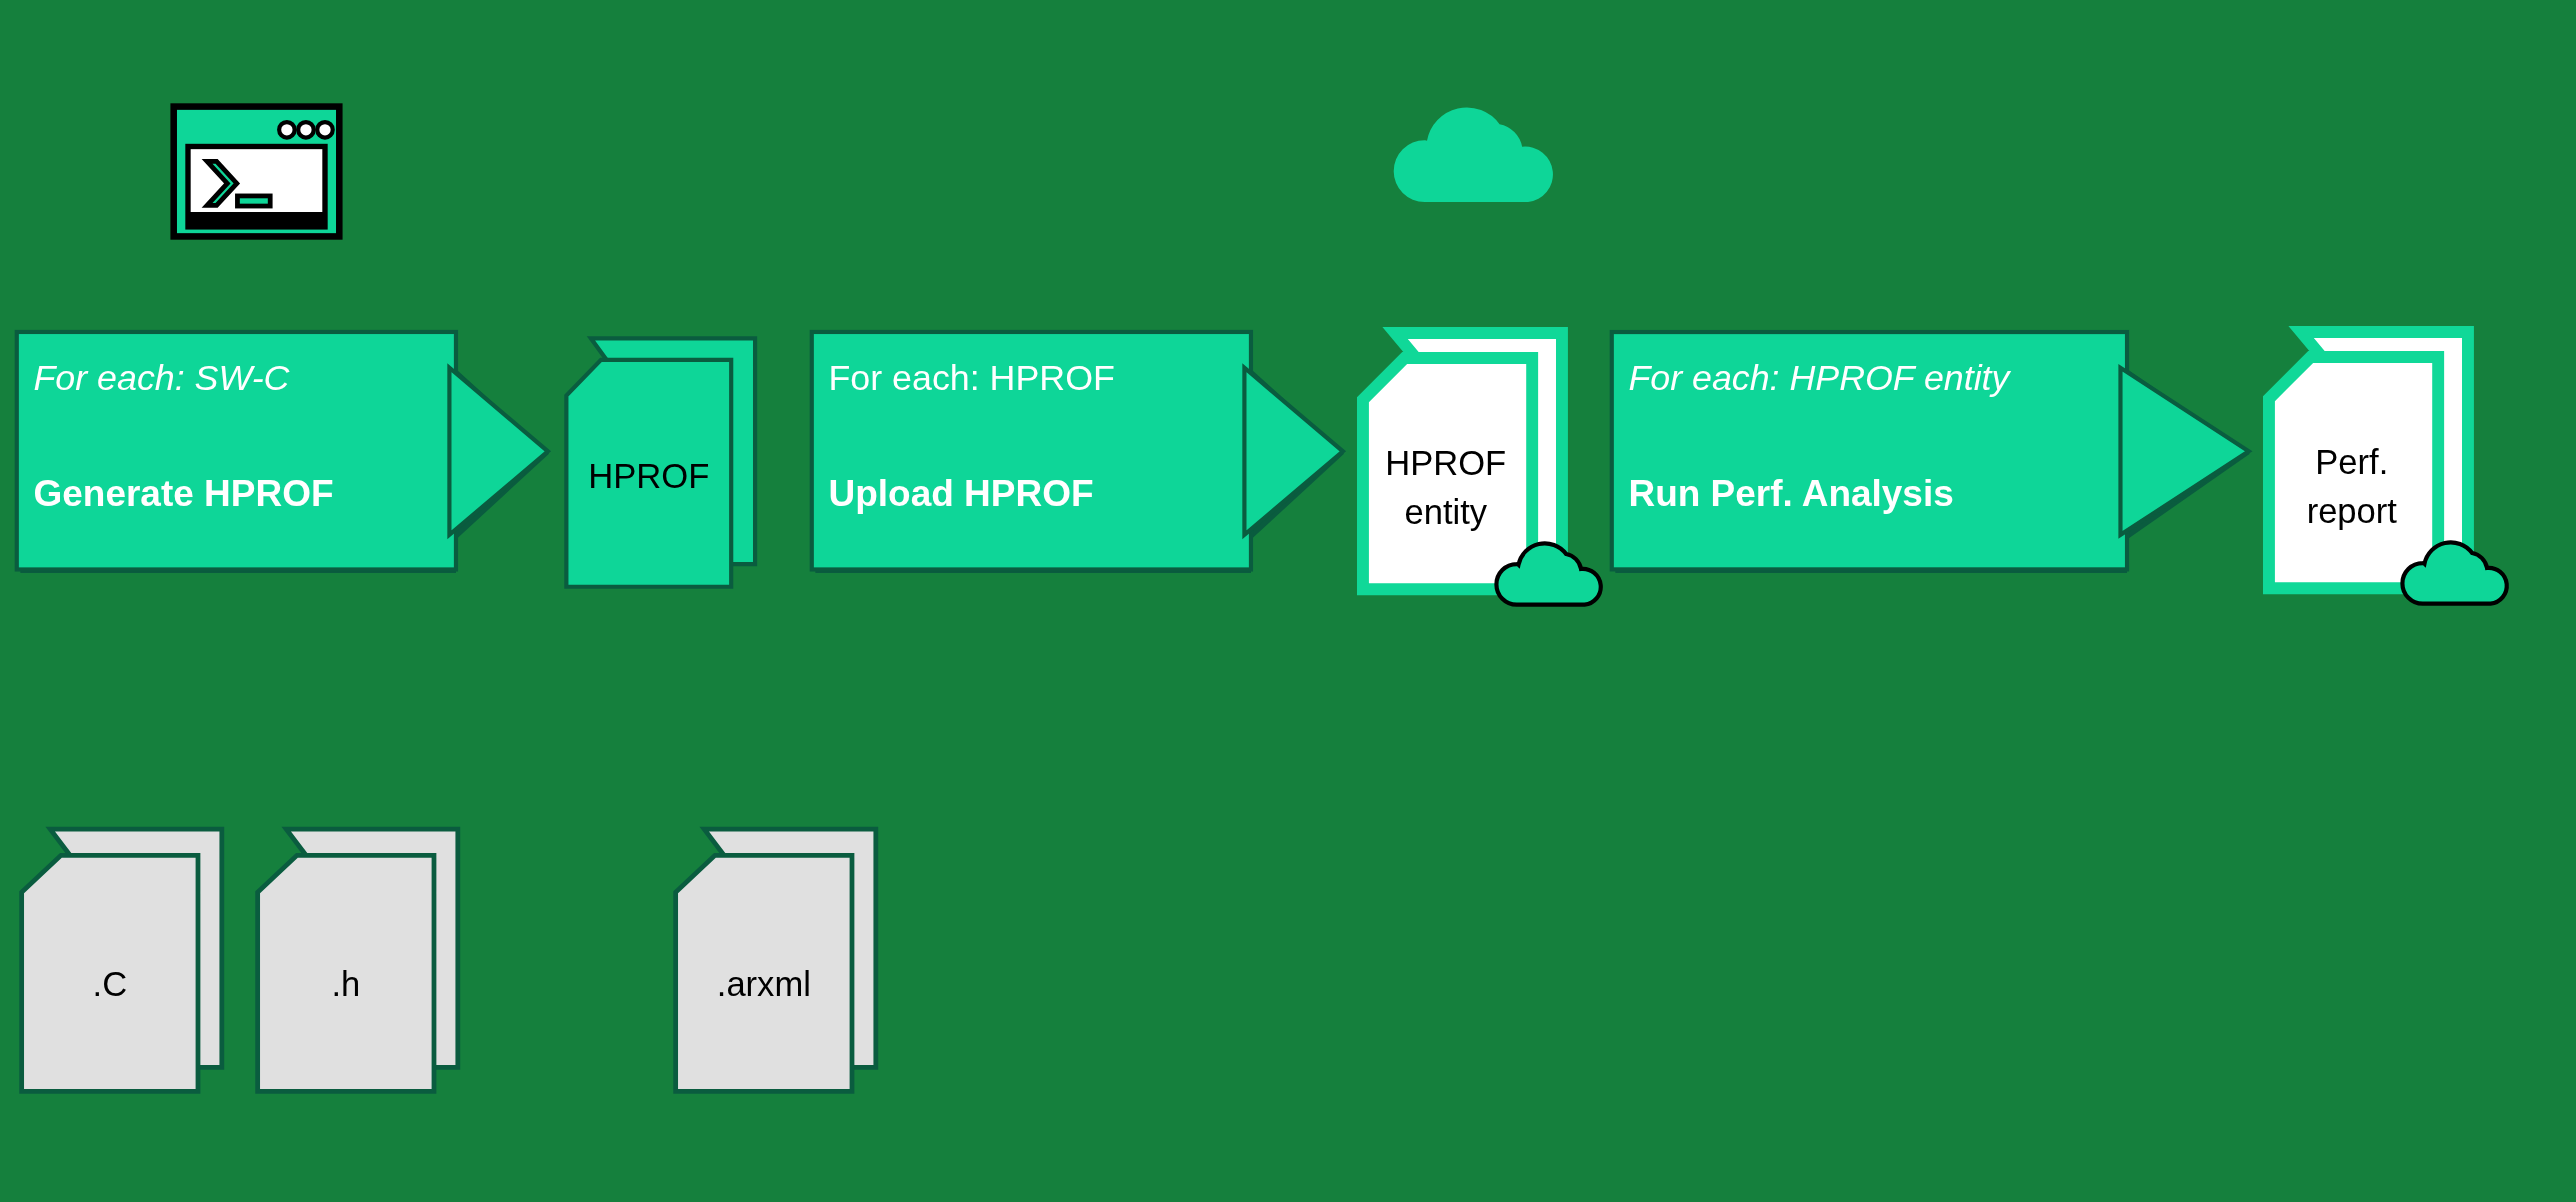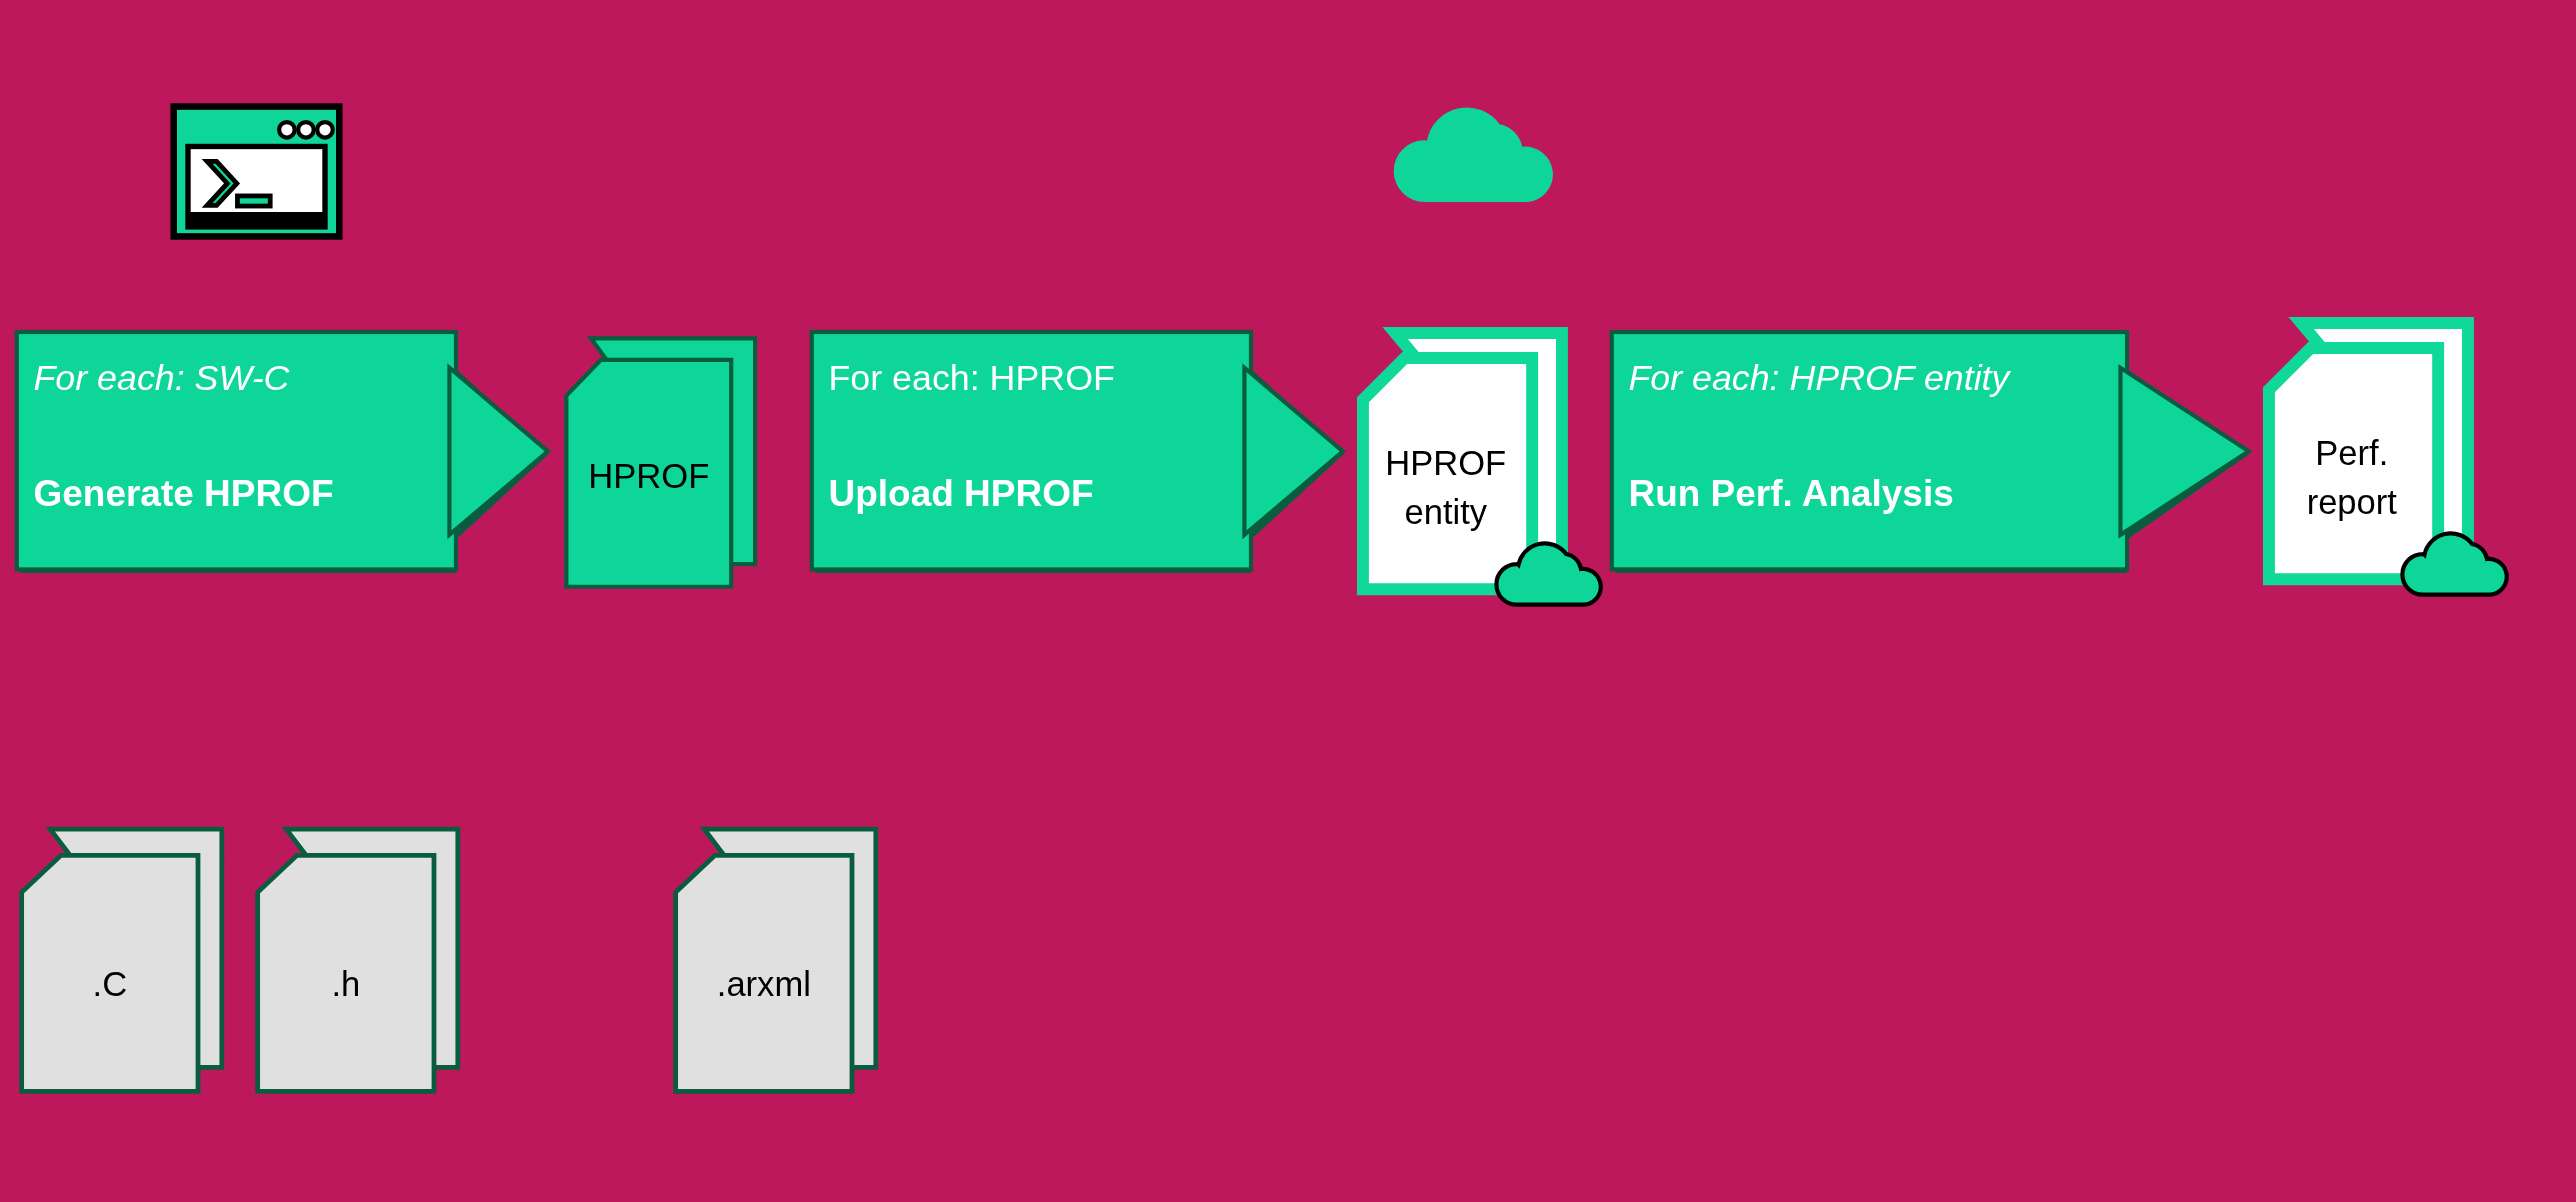--- a/index.html
+++ b/index.html
@@ -1,17 +1,17 @@
 <!DOCTYPE html>
 <html style="font-size:9.5px"><head>
 <meta charset="utf-8">
 <style>
   html,body{margin:0;padding:0;background:#000;}
   body{width:2576px;height:1203px;overflow:hidden;font-family:"Liberation Sans",sans-serif;}
-  #stage{position:relative;width:2576px;height:1203px;background:#be185d;}
+  #stage{position:relative;width:2576px;height:1203px;background:#15803d;}
   .abs{position:absolute;}
   svg{display:block;overflow:visible;}
   .proc-label-italic{
     font-family:"Liberation Sans",sans-serif;font-style:italic;font-weight:400;
     fill:#ffffff;font-size:60px;
   }
   .proc-label-upright{
     font-family:"Liberation Sans",sans-serif;font-style:normal;font-weight:400;
     fill:#ffffff;font-size:60px;
   }
@@ -115,21 +115,21 @@
   <div class="abs" style="left:1607px;top:327px;text-decoration:underline;">
     <svg width="656" height="251" viewBox="0 0 1100 420">
       <path d="M14,14 L872,14 L872,70 L1078,212 L872,356 L872,412 L14,412 Z" fill="#0a5c3f" stroke="none"></path>
       <rect x="8" y="8" width="864" height="398" fill="#0ed698" stroke="#0a5c3f" stroke-width="7"></rect>
       <path d="M861,68 L861,154 L861,262 L861,348 L1076,208 Z" fill="#0ed698" stroke="#0a5c3f" stroke-width="7"></path>
       <text class="proc-label-italic" x="36" y="105">For each: HPROF entity</text>
       <text class="proc-title" x="36" y="300">Run Perf. Analysis</text>
     </svg>
   </div>
 
-  <div class="abs" style="left:2259px;top:317px;text-align:right;">
+  <div class="abs" style="left:2259px;top:326px;text-align:right;">
     <svg width="263" height="286" viewBox="0 0 440 480">
       <path d="M70,10 L350,10 L350,400 L110,400 L110,58 Z" fill="#ffffff" stroke="#10d898" stroke-width="20"></path>
       <path d="M86,52 L300,52 L300,440 L16,440 L16,122 Z" fill="#ffffff" stroke="#10d898" stroke-width="20"></path>
       <text class="doc-text-dark" x="155" y="248" text-anchor="middle">Perf.</text>
       <text class="doc-text-dark" x="155" y="330" text-anchor="middle">report</text>
       <g transform="translate(236,348)">
         <path d="M38,118
                  a34,34 0 0 1 0,-68
                  a4,4 0 0 1 3,1
                  a45,45 0 0 1 80,-18

